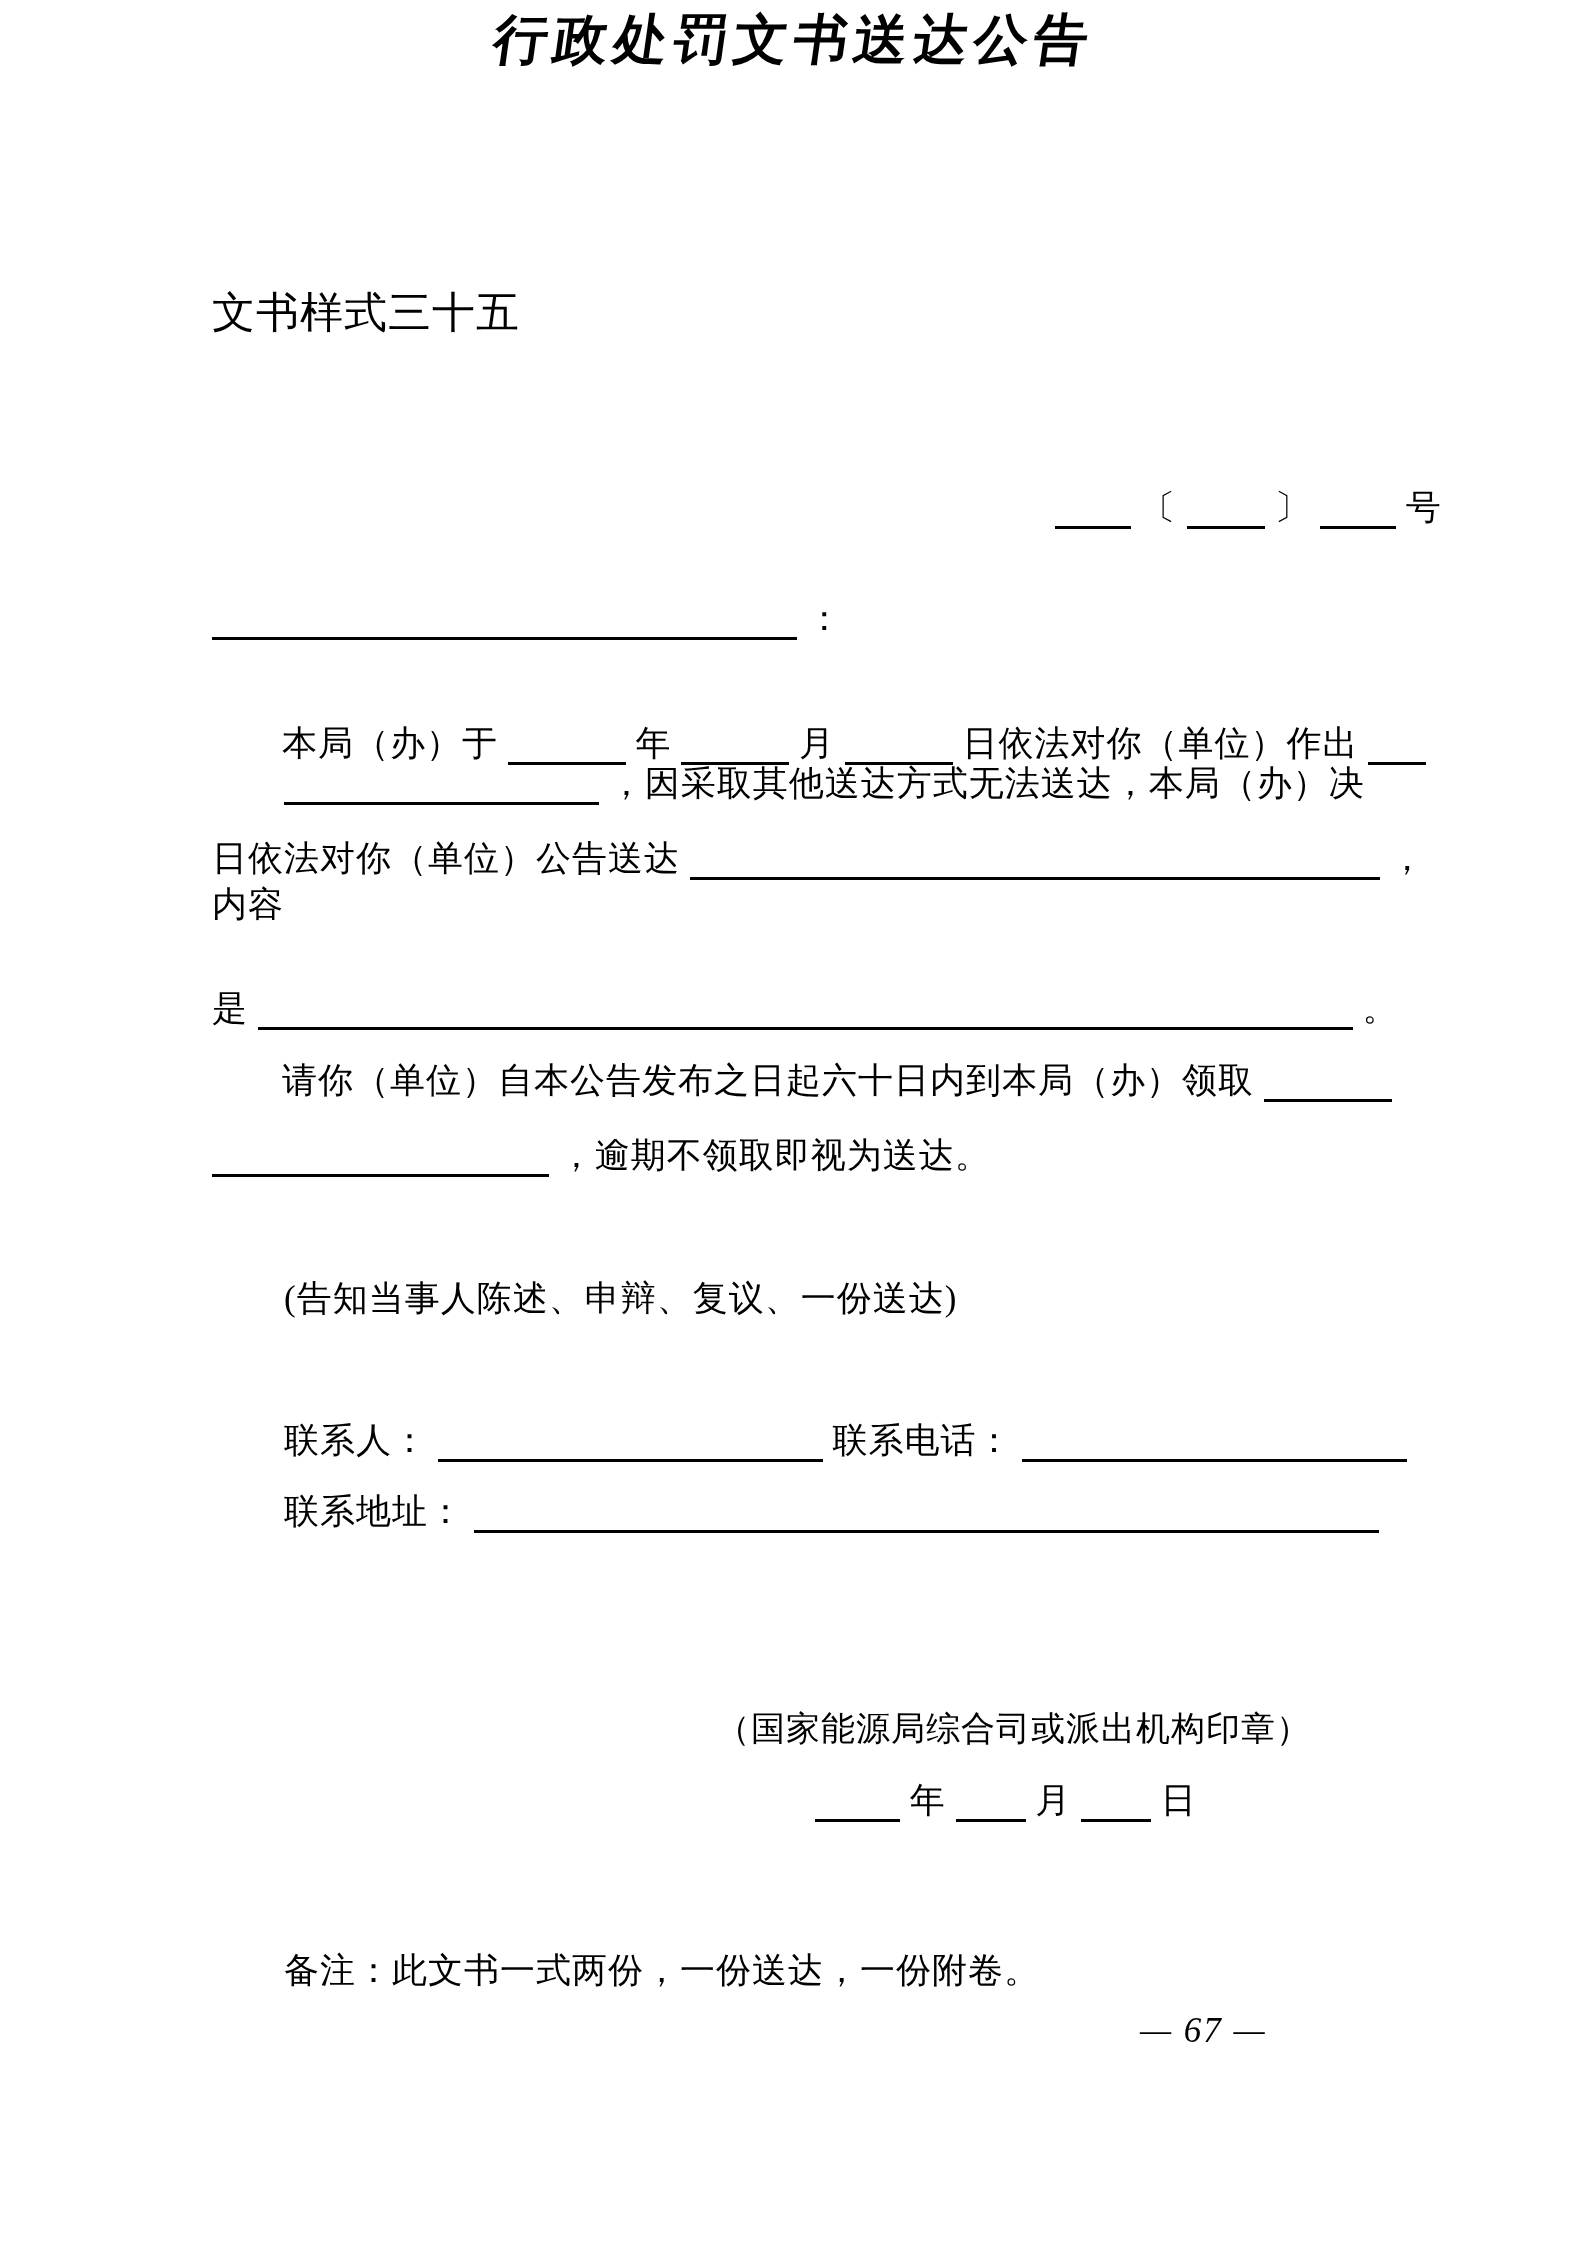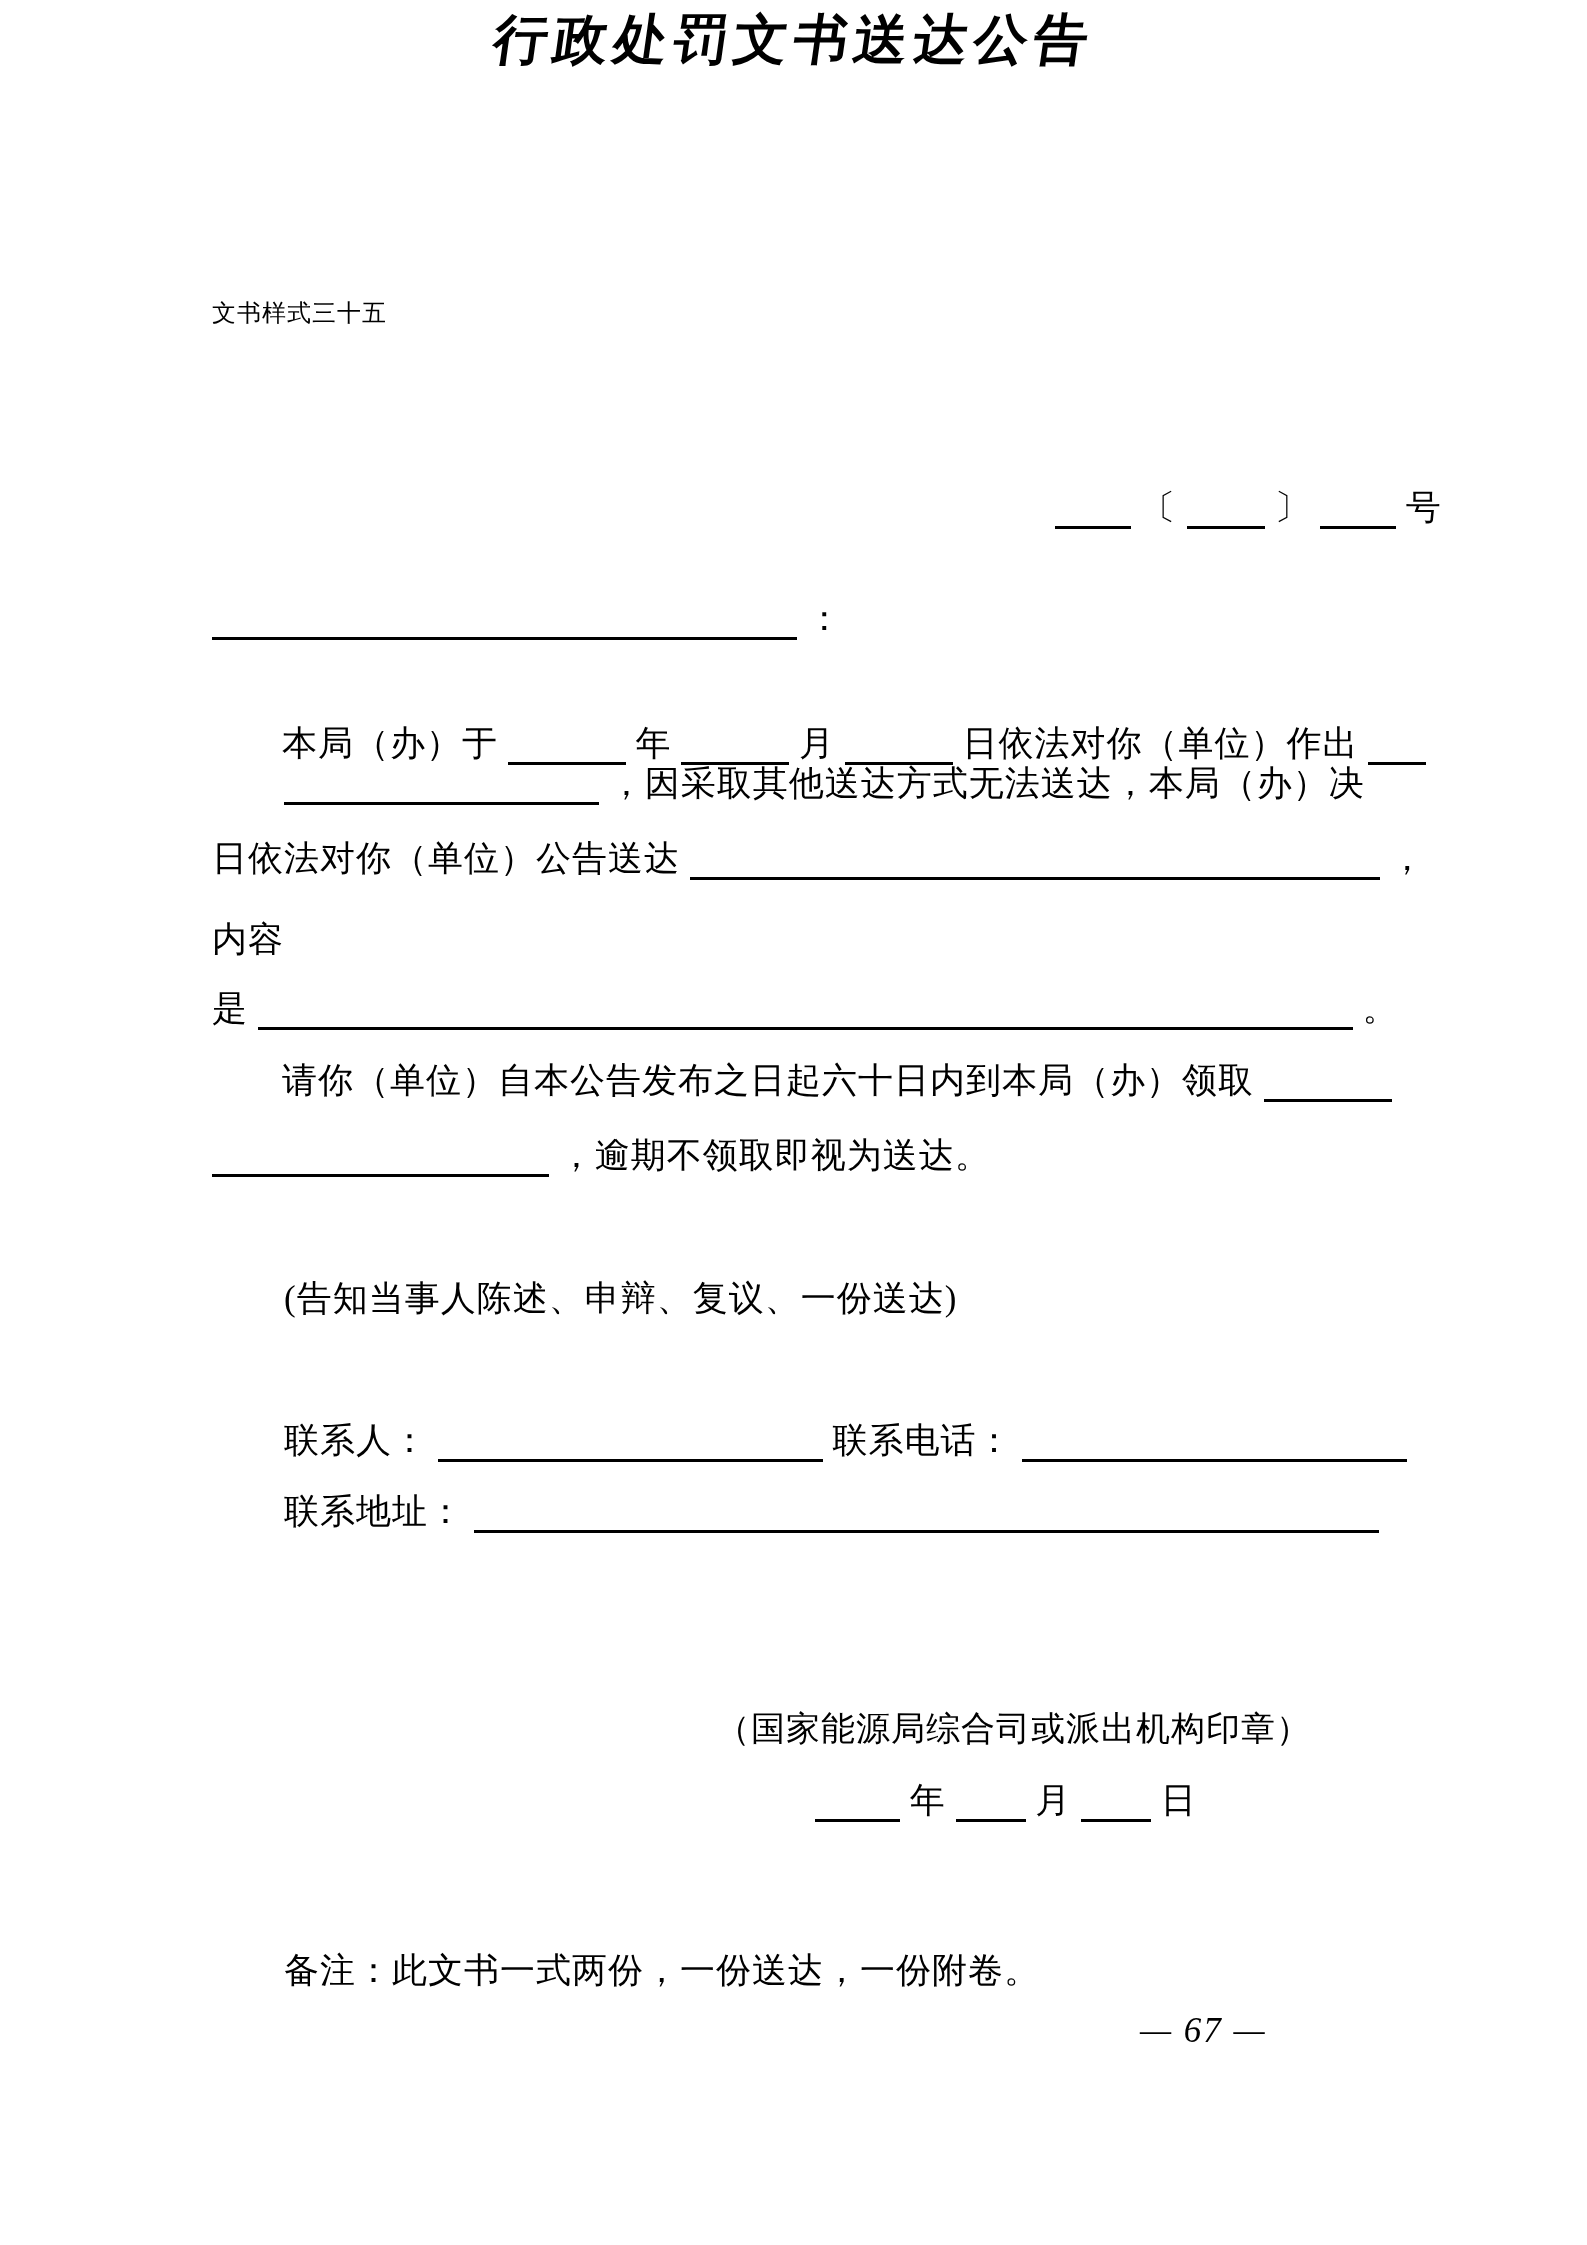--- a/index.html
+++ b/index.html
@@ -25,21 +25,21 @@
     letter-spacing: 1px;
   }
   .blank {
     display: inline-block;
     border-bottom: 3px solid #000;
     height: 34px;
     vertical-align: bottom;
   }
   .style-label {
     top: 292px;
-    font-size: 24px;
+    font-size: 43px;
   }
   .doc-title {
     top: 342px;
     left: 0;
     width: 1587px;
     text-align: center;
     font-size: 54px;
     font-weight: bold;
     letter-spacing: 6px;
     line-height: 80px;
@@ -51,21 +51,21 @@
   .doc-number {
     top: 487px;
     left: 1055px;
   }
   .addressee {
     top: 598px;
   }
   .p1l1 { top: 688px; margin-top: 35px; }
   .p1l2 { top: 763px; }
   .p1l3 { top: 838px; }
-  .p1l4 { top: 919px; }
+  .p1l4 { top: 884px; }
   .p1l5 { top: 988px; }
   .p2l1 { top: 1060px; }
   .p2l2 { top: 1135px; }
   .rights { top: 1278px; padding-left: 72px; }
   .contact-row { top: 1420px; padding-left: 72px; }
   .address-row { top: 1491px; padding-left: 72px; }
   .seal-row { top: 1708px; padding-left: 504px; font-size: 34px; }
   .date-row { top: 1780px; padding-left: 603px; }
   .remark-row { top: 1950px; padding-left: 72px; }
   .page-number {

